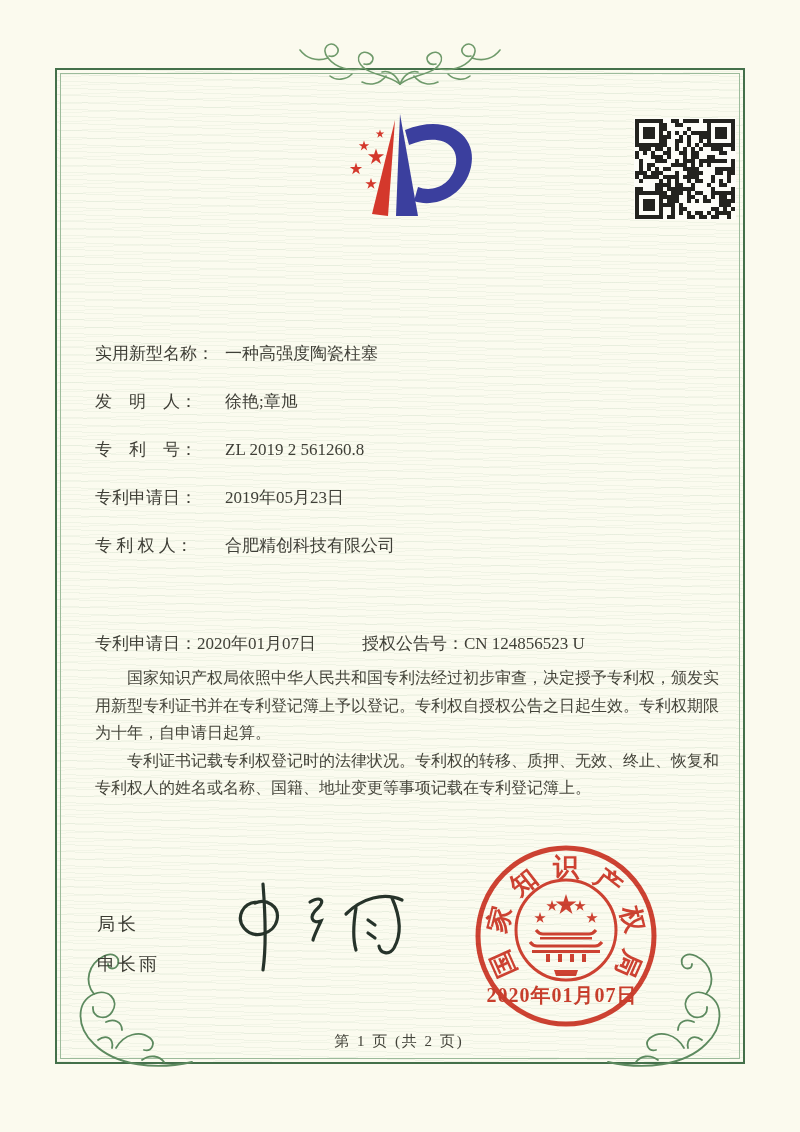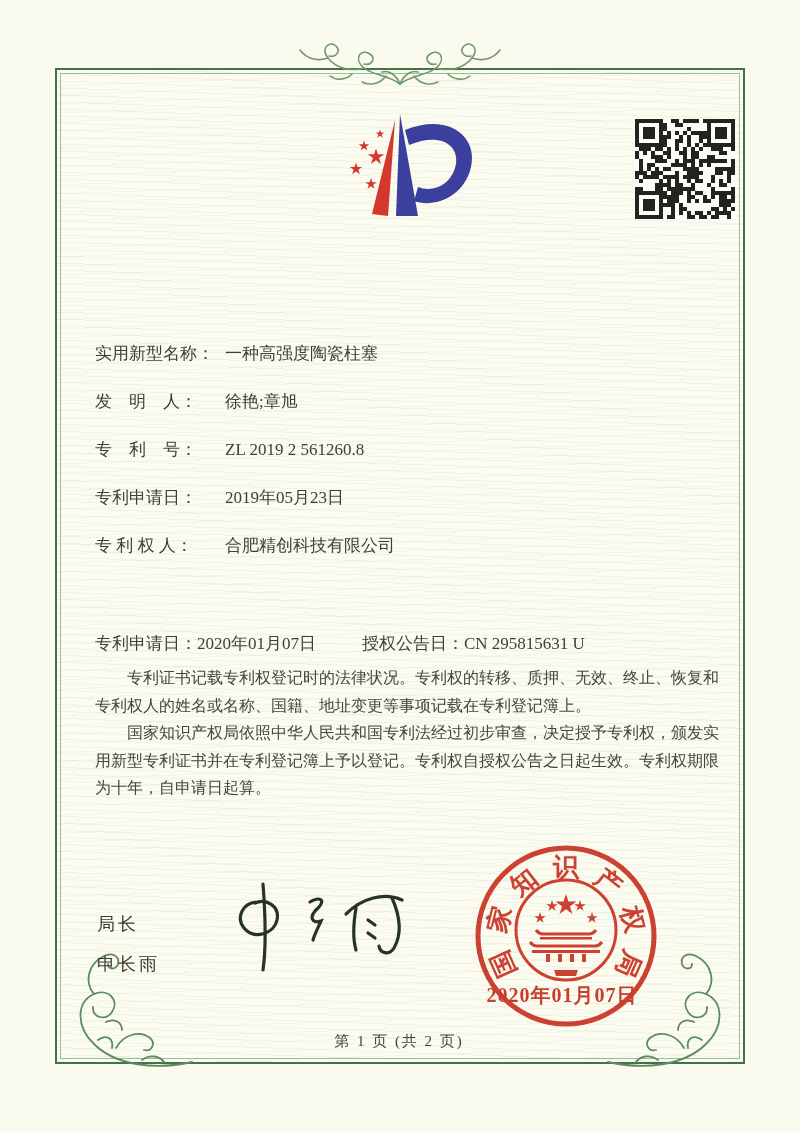--- a/index.html
+++ b/index.html
@@ -447,26 +447,26 @@
   <div class="frow" style="top:438px">
     <span class="flabel">专　利　号：</span><span class="fvalue">ZL 2019 2 561260.8</span>
   </div>
   <div class="frow" style="top:486px">
     <span class="flabel">专利申请日：</span><span class="fvalue">2019年05月23日</span>
   </div>
   <div class="frow" style="top:534px">
     <span class="flabel">专 利 权 人：</span><span class="fvalue">合肥精创科技有限公司</span>
   </div>
   <div class="frow" style="top:632px">
-    <span>专利申请日：</span><span>2020年01月07日</span><span class="pair2">授权公告日：</span><span>CN 295815631 U</span>
+    <span>专利申请日：</span><span>2020年01月07日</span><span class="pair2">授权公告号：</span><span>CN 124856523 U</span>
   </div>
 
   <div class="paras">
+    <p>国家知识产权局依照中华人民共和国专利法经过初步审查，决定授予专利权，颁发实用新型专利证书并在专利登记簿上予以登记。专利权自授权公告之日起生效。专利权期限为十年，自申请日起算。</p>
     <p>专利证书记载专利权登记时的法律状况。专利权的转移、质押、无效、终止、恢复和专利权人的姓名或名称、国籍、地址变更等事项记载在专利登记簿上。</p>
-    <p>国家知识产权局依照中华人民共和国专利法经过初步审查，决定授予专利权，颁发实用新型专利证书并在专利登记簿上予以登记。专利权自授权公告之日起生效。专利权期限为十年，自申请日起算。</p>
   </div>
 
   <div class="director">
     <div>局长</div>
     <div class="name">申长雨</div>
   </div>
 
   <svg class="signature" viewBox="0 0 195 102" fill="none" stroke="#26332a" stroke-width="3.2" stroke-linecap="round">
     <path d="M36,26 C20,26 14,42 22,52 C32,64 52,58 55,44 C58,30 44,22 33,27"></path>
     <path d="M41,8 C43,34 45,66 41,94"></path>

